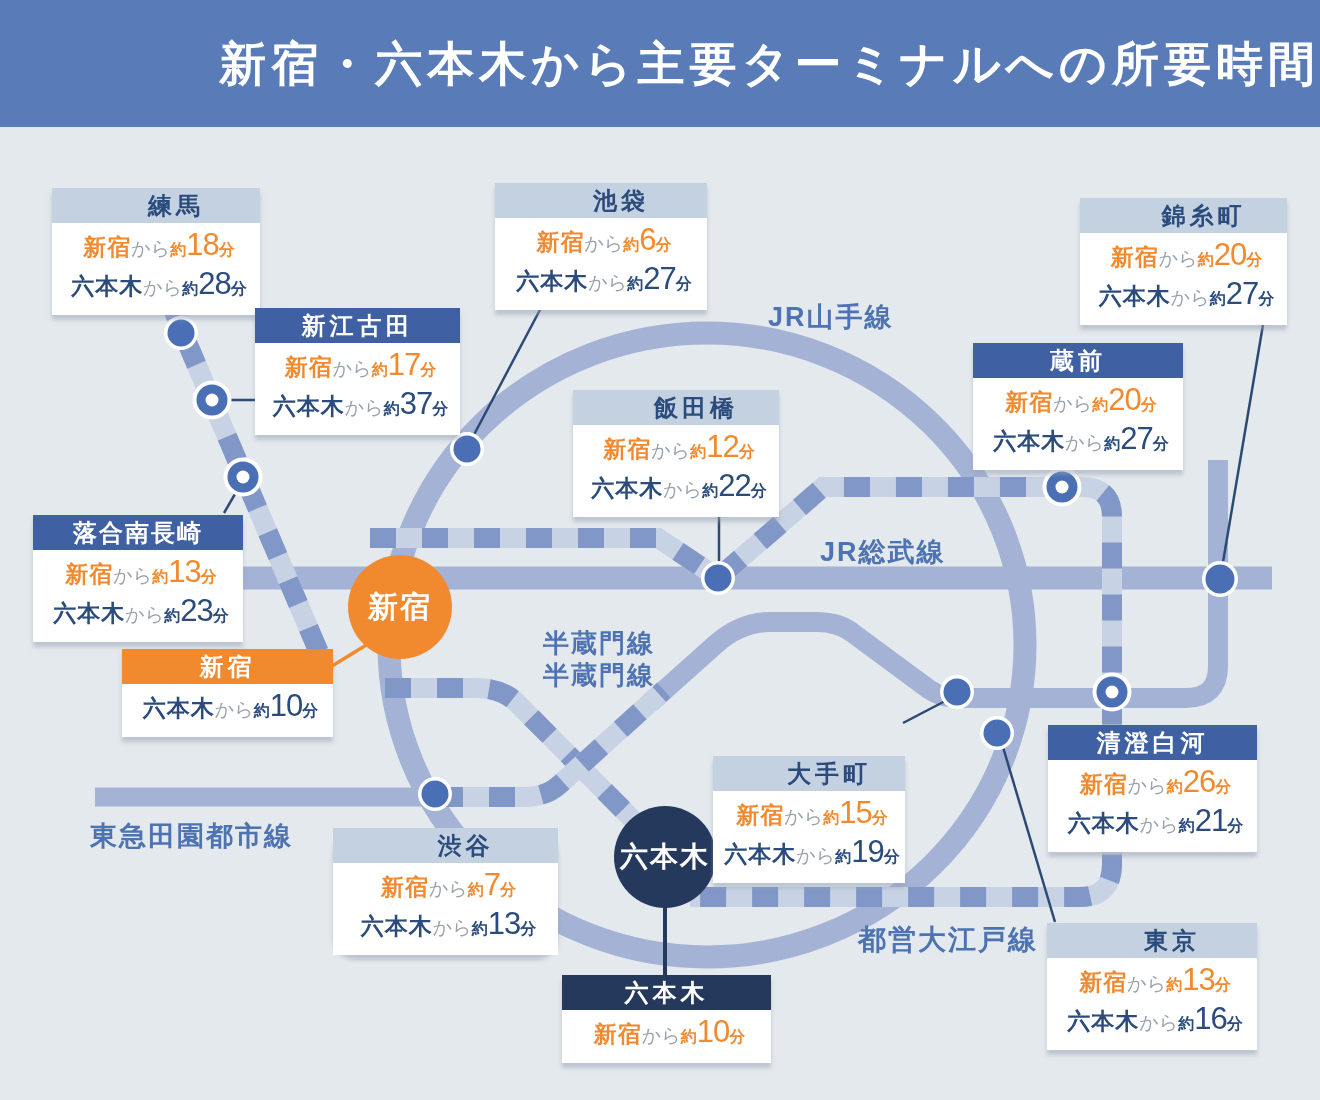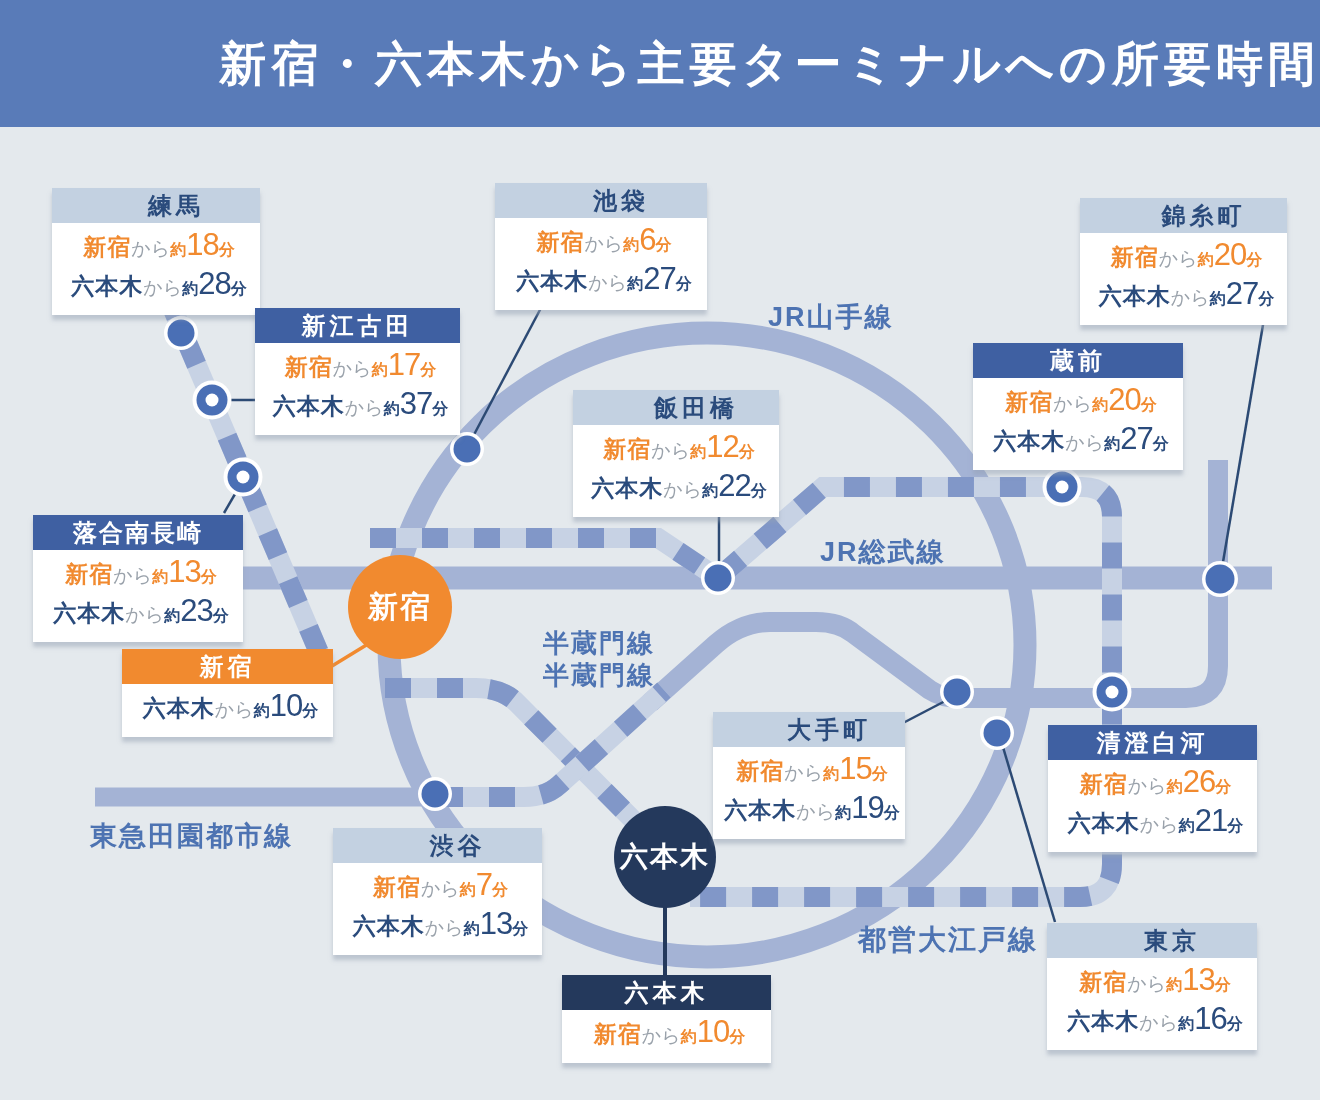--- a/index.html
+++ b/index.html
@@ -219,37 +219,37 @@
     </div>
   </div>
 
   <div class="card" style="left:122px;top:649px;width:211px;">
     <div class="hdr orange">新宿</div>
     <div class="bd">
       <div class="row"><span class="nm n">六本木</span><span class="kara">から</span><span class="yaku n">約</span><span class="num n">10</span><span class="fun n">分</span></div>
     </div>
   </div>
 
-  <div class="card" style="left:713px;top:712px;width:192px;">
+  <div class="card" style="left:713px;top:756px;width:192px;">
     <div class="hdr light">大手町</div>
     <div class="bd">
       <div class="row"><span class="nm o">新宿</span><span class="kara">から</span><span class="yaku o">約</span><span class="num o">15</span><span class="fun o">分</span></div>
       <div class="row"><span class="nm n">六本木</span><span class="kara">から</span><span class="yaku n">約</span><span class="num n">19</span><span class="fun n">分</span></div>
     </div>
   </div>
 
   <div class="card" style="left:1048px;top:725px;width:209px;">
     <div class="hdr dark">清澄白河</div>
     <div class="bd">
       <div class="row"><span class="nm o">新宿</span><span class="kara">から</span><span class="yaku o">約</span><span class="num o">26</span><span class="fun o">分</span></div>
       <div class="row"><span class="nm n">六本木</span><span class="kara">から</span><span class="yaku n">約</span><span class="num n">21</span><span class="fun n">分</span></div>
     </div>
   </div>
 
-  <div class="card" style="left:333px;top:828px;width:209px;">
+  <div class="card" style="left:333px;top:828px;width:225px;border-radius:22px;">
     <div class="hdr light">渋谷</div>
     <div class="bd">
       <div class="row"><span class="nm o">新宿</span><span class="kara">から</span><span class="yaku o">約</span><span class="num o">7</span><span class="fun o">分</span></div>
       <div class="row"><span class="nm n">六本木</span><span class="kara">から</span><span class="yaku n">約</span><span class="num n">13</span><span class="fun n">分</span></div>
     </div>
   </div>
 
   <div class="card" style="left:1047px;top:923px;width:210px;">
     <div class="hdr light">東京</div>
     <div class="bd">

